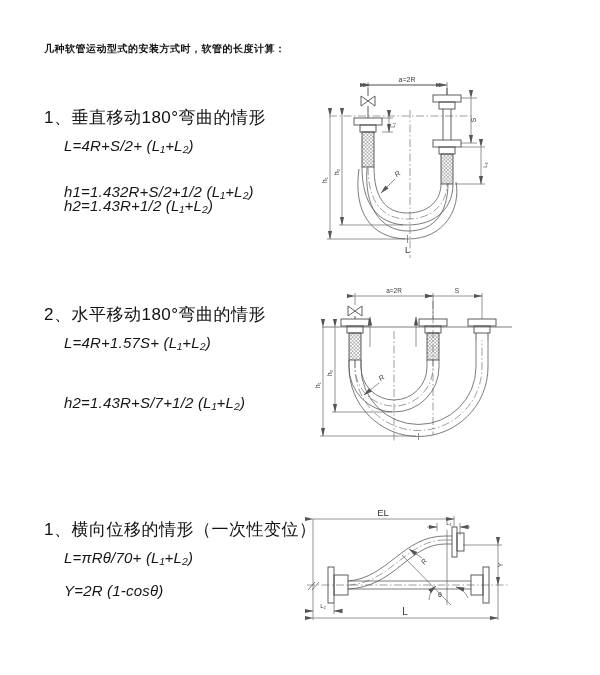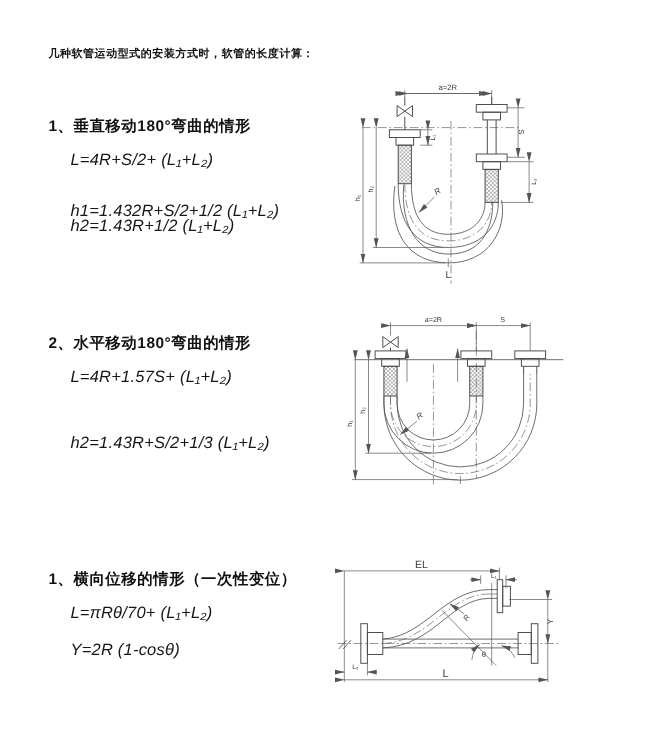--- a/index.html
+++ b/index.html
@@ -1,19 +1,19 @@
 <!DOCTYPE html>
 <html><head>
 <meta charset="utf-8">
 <style>
   html,body{margin:0;padding:0;background:#fff;}
   .page{position:relative;width:600px;height:675px;background:#ffffff;overflow:hidden;
         font-family:"Liberation Sans", sans-serif;color:#111;}
   .title{position:absolute;left:32px;top:42px;font-size:10px;font-weight:bold;letter-spacing:.5px;margin-left:12px;}
-  .heading{position:absolute;left:44px;font-size:14px;font-weight:bold;letter-spacing:.5px;}
+  .heading{position:absolute;left:44px;font-size:17px;font-weight:normal;letter-spacing:.5px;}
   .formula{position:absolute;left:64px;font-size:15px;font-weight:500;color:#161616;letter-spacing:.2px;font-style:italic;}
   svg{position:absolute;overflow:visible;}
   svg text{font-family:"Liberation Sans",sans-serif;fill:#3a3a3a;}
   .geo{stroke:#4d4d4d;fill:none;stroke-width:.9;}
   .geo2{stroke:#5a5a5a;fill:none;stroke-width:.8;}
   .dim{stroke:#5a5a5a;fill:none;stroke-width:.65;}
   .cl{stroke:#6a6a6a;fill:none;stroke-width:.65;stroke-dasharray:8 2.5 1.5 2.5;}
   .braid{stroke:#4d4d4d;stroke-width:.9;}
 </style>
 </head>
@@ -23,21 +23,21 @@
 
   <div class="title">几种软管运动型式的安装方式时，软管的长度计算：</div>
 
   <div class="heading" style="top:106px">1、垂直移动180°弯曲的情形</div>
   <div class="formula" style="top:137px">L=4R+S/2+ (L₁+L₂)</div>
   <div class="formula" style="top:183px">h1=1.432R+S/2+1/2 (L₁+L₂)</div>
   <div class="formula" style="top:197px">h2=1.43R+1/2 (L₁+L₂)</div>
 
   <div class="heading" style="top:303px">2、水平移动180°弯曲的情形</div>
   <div class="formula" style="top:334px">L=4R+1.57S+ (L₁+L₂)</div>
-  <div class="formula" style="top:394px">h2=1.43R+S/2+1/3 (L₁+L₂)</div>
+  <div class="formula" style="top:394px">h2=1.43R+S/7+1/2 (L₁+L₂)</div>
 
   <div class="heading" style="top:518px">1、横向位移的情形（一次性变位）</div>
   <div class="formula" style="top:549px">L=πRθ/70+ (L₁+L₂)</div>
   <div class="formula" style="top:582px">Y=2R (1-cosθ)</div>
 
   <svg style="left:315px;top:72px" width="245" height="190" viewBox="0 0 245 190">
     <defs>
       <marker id="a1" markerWidth="10" markerHeight="7" refX="8.5" refY="3" orient="auto" markerUnits="userSpaceOnUse">
         <path d="M0,0.8 L9,3 L0,5.2 Z" fill="#555"></path>
       </marker>

